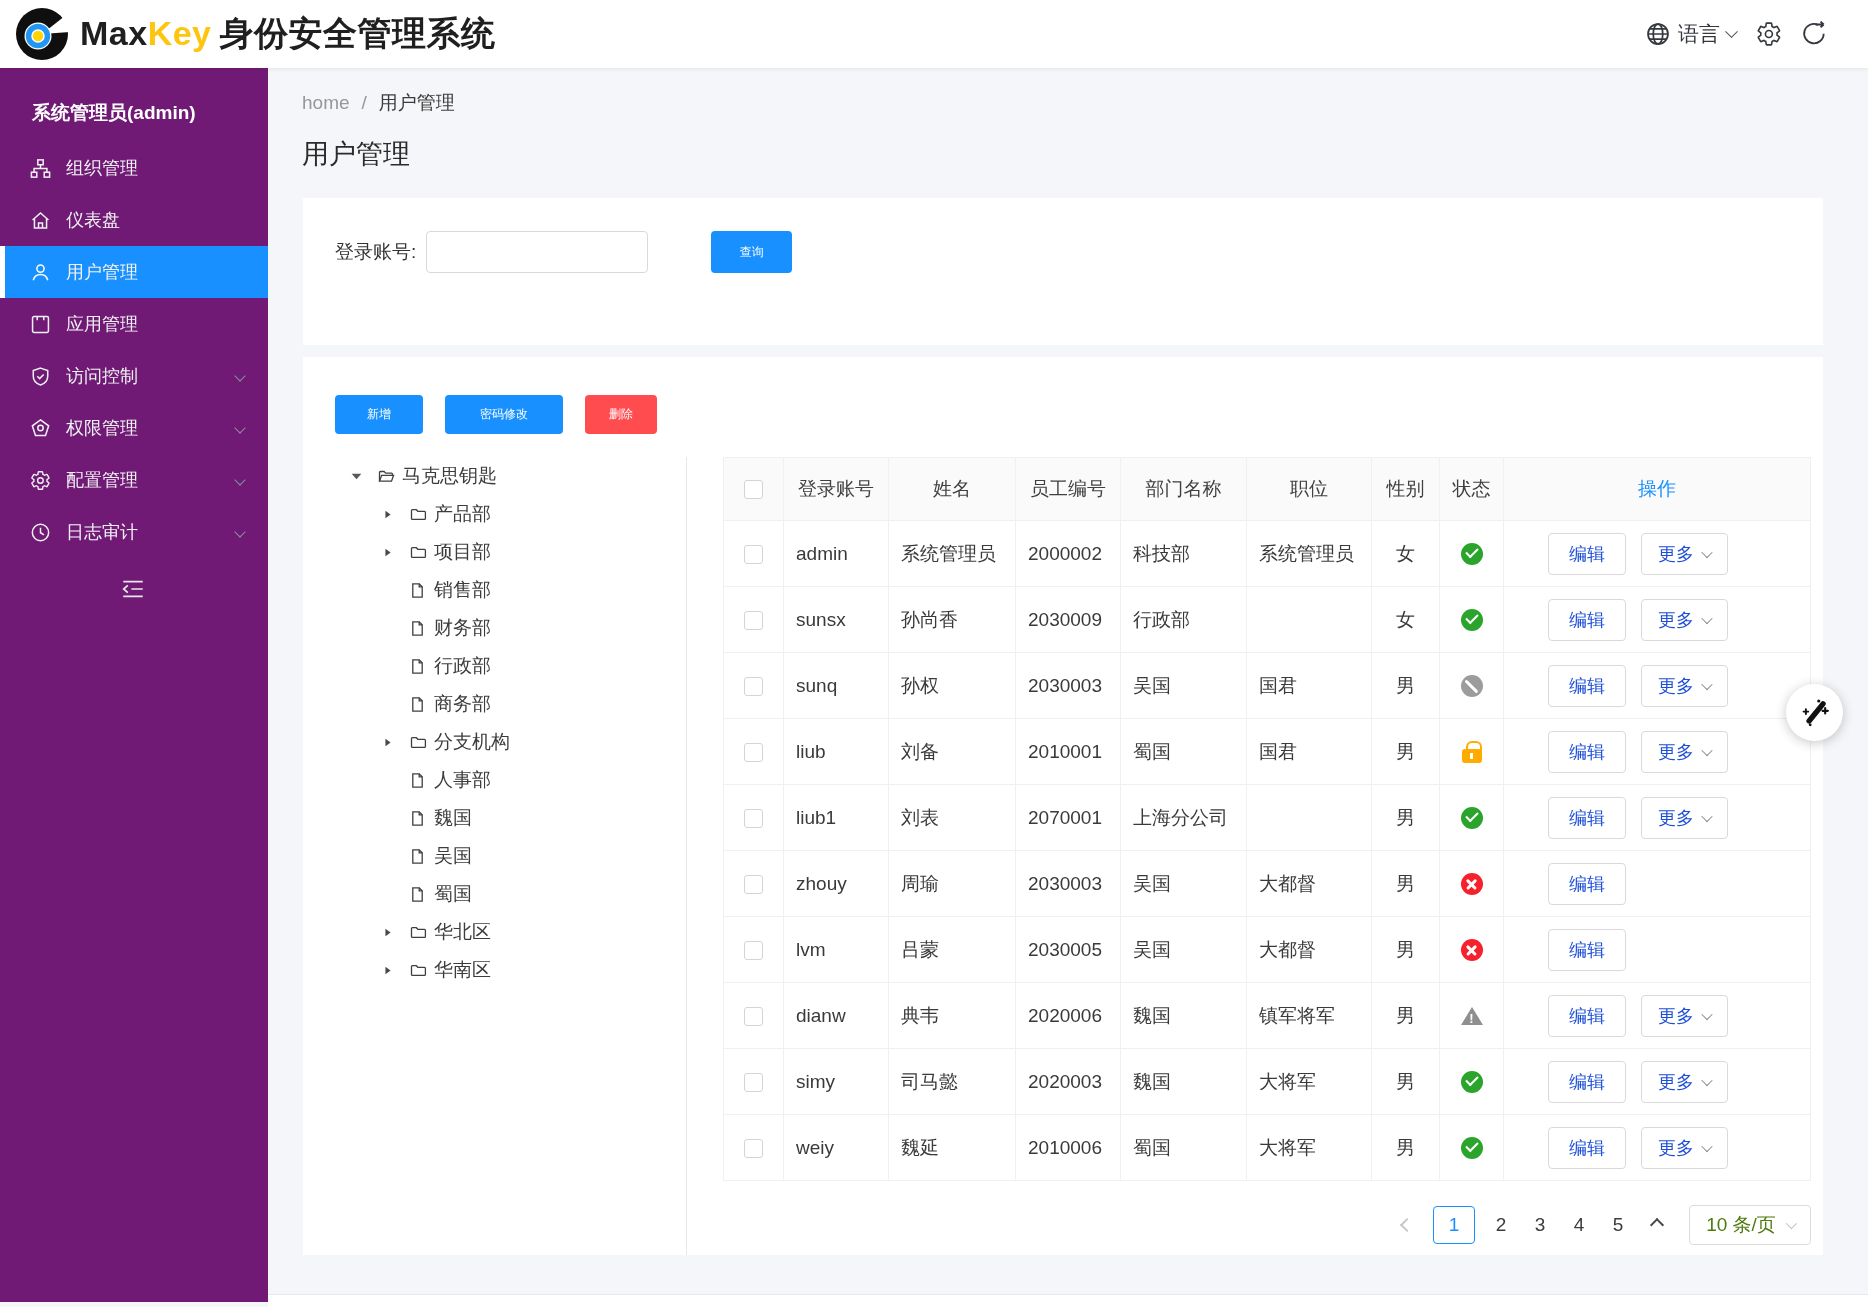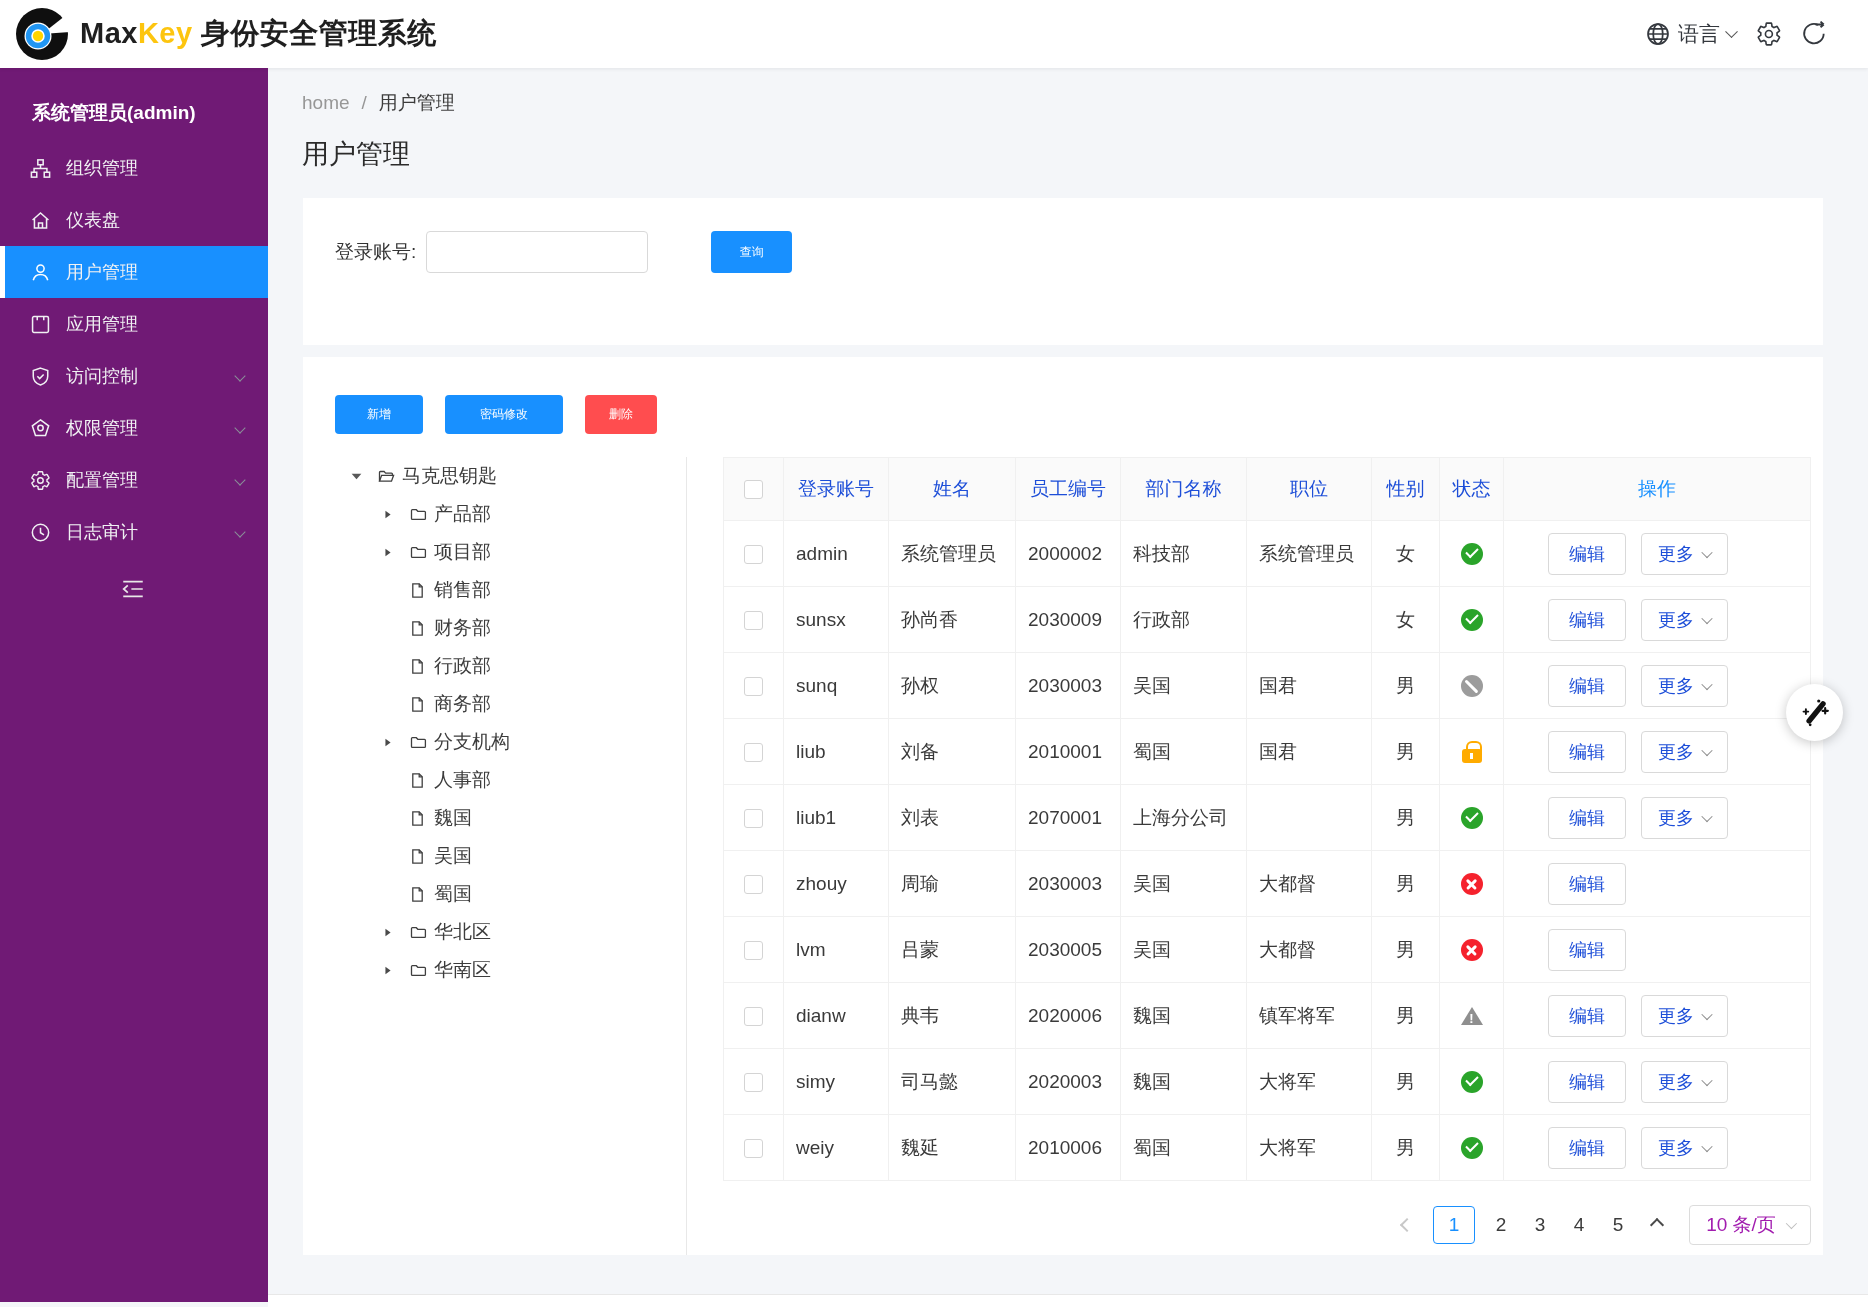--- a/index.html
+++ b/index.html
@@ -6,21 +6,21 @@
   html,body { width:1868px; height:1307px; }
   body {
     font-family: "Liberation Sans", "DejaVu Sans", sans-serif;
     background:#f4f6f9; color:#333; overflow:hidden; position:relative;
   }
   
   .topbar{position:absolute;top:0;left:0;right:0;height:68px;background:#fff;
     display:flex;align-items:center;padding:0 40px 0 14px;z-index:30;
     box-shadow:0 1px 4px rgba(0,0,0,.08);}
   .logo{width:56px;height:56px;margin-right:10px;flex:0 0 auto;}
-  .brand{font-size:29px;font-weight:bold;color:#1f1f1f;letter-spacing:.5px;white-space:nowrap;}
+  .brand{font-size:34px;font-weight:bold;color:#1f1f1f;letter-spacing:.5px;white-space:nowrap;}
   .brand .key{color:#fdc50f;}
   .brand .prod{margin-left:8px;}
   .top-right{margin-left:auto;display:flex;align-items:center;gap:20px;color:#34383e;}
   .lang{display:flex;align-items:center;gap:7px;font-size:21px;cursor:pointer;}
   .chev{display:inline-block;width:9px;height:9px;border-right:1.8px solid #555;
     border-bottom:1.8px solid #555;transform:rotate(45deg) translate(-2px,-2px);}
   .top-icon{width:26px;height:26px;cursor:pointer;}
   
   .sidebar{position:absolute;top:68px;left:0;bottom:5px;width:268px;background:#701a75;z-index:20;}
   .side-user{padding:32px 0 16px 32px;color:#fff;font-weight:bold;font-size:19px;}
@@ -55,21 +55,21 @@
   
   .tree-col{width:384px;flex:0 0 auto;border-right:1px solid #e8e8e8;}
   .tree-item{height:38px;display:flex;align-items:center;padding-left:47px;cursor:pointer;
     font-size:19px;color:#3c3c3c;}
   .tree-item.lv1{padding-left:79px;}
   .caret{width:27px;height:16px;display:inline-flex;align-items:center;flex:0 0 auto;}
   .ticon{width:20px;height:18px;margin-right:5px;display:inline-flex;align-items:center;flex:0 0 auto;}
   
   .table-col{flex:1;padding:0 13px 0 36px;}
   table.users{width:100%;border-collapse:collapse;table-layout:fixed;}
-  .users th{height:63px;background:#fafafa;font-weight:400;font-size:19px;color:#1d4ed8;
+  .users th{height:63px;background:#fafafa;font-weight:400;font-size:19px;color:#404040;
     border:1px solid #f0f0f0;text-align:center;}
   .users th.op{color:#1890ff;}
   .users td{height:66px;border:1px solid #f0f0f0;font-size:19px;color:#3a3a3a;
     padding:0 12px;background:#fff;}
   .users td.cc{text-align:center;padding:0;}
   .users td.ops{padding-left:44px;}
   .checkbox{display:inline-block;width:19px;height:19px;border:1.5px solid #d4d4d4;
     border-radius:3px;background:#fff;vertical-align:middle;cursor:pointer;}
   .btn-plain{height:42px;background:#fff;border:1px solid #d9d9d9;border-radius:4px;
     font-size:18px;color:#1d4ed8;cursor:pointer;font-family:inherit;
@@ -102,21 +102,21 @@
   
   .pager{display:flex;justify-content:flex-end;align-items:center;margin-top:24px;gap:13px;}
   .pg{min-width:26px;height:38px;display:inline-flex;align-items:center;justify-content:center;
     font-size:19px;color:#3c3c3c;cursor:pointer;}
   .pg.current{min-width:42px;border:1px solid #1890ff;border-radius:4px;color:#1890ff;background:#fff;}
   .parrow{width:10px;height:10px;display:inline-block;}
   .parrow.left{border-left:2px solid #c8c8c8;border-bottom:2px solid #c8c8c8;transform:rotate(45deg);}
   .parrow.right{border-right:2px solid #4a4a4a;border-bottom:2px solid #4a4a4a;transform:rotate(-135deg);}
   .page-size{margin-left:6px;width:122px;height:40px;border:1px solid #dcdcdc;border-radius:4px;
     background:#fff;display:inline-flex;align-items:center;justify-content:center;gap:10px;
-    font-size:19px;color:#a21caf;cursor:pointer;}
+    font-size:19px;color:#4d7c0f;cursor:pointer;}
   .page-size .schev2{width:8px;height:8px;border-right:1.8px solid #bfbfbf;border-bottom:1.8px solid #bfbfbf;
     transform:rotate(45deg) translate(0,-2px);display:inline-block;}
   
   .fab{position:absolute;left:1786px;top:684px;width:57px;height:57px;border-radius:50%;
     background:#fff;box-shadow:0 2px 12px rgba(0,0,0,.22);display:flex;align-items:center;
     justify-content:center;z-index:40;cursor:pointer;}
   
   .footer{position:absolute;left:268px;right:0;bottom:0;height:13px;background:#fff;border-top:1px solid #e8e8e8;}
 </style>
 </head>

